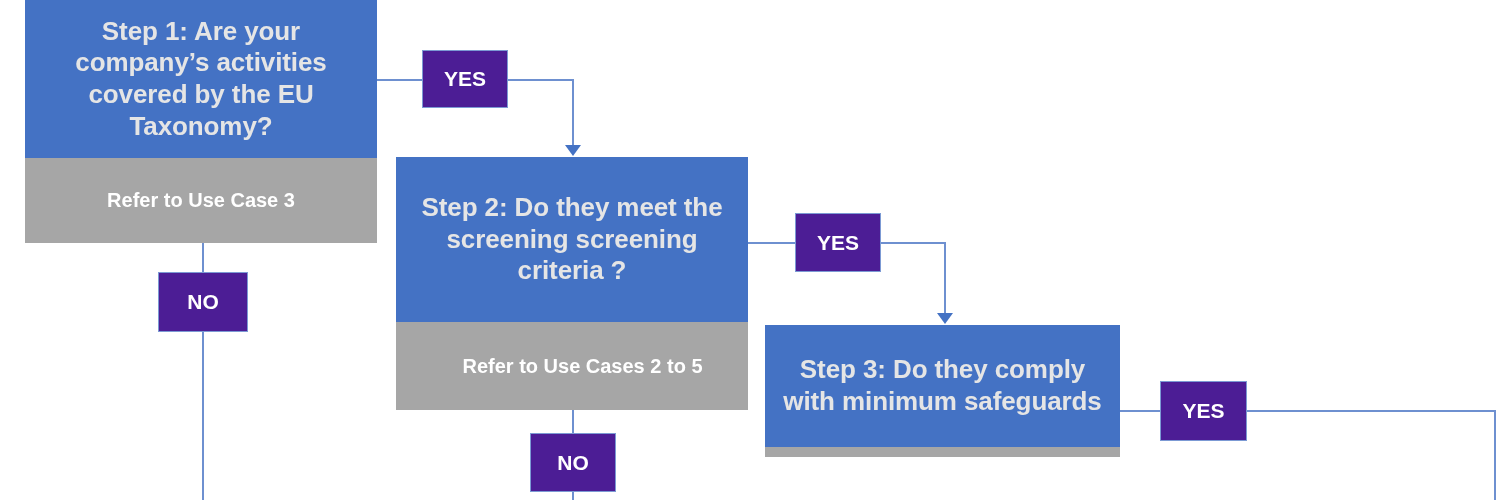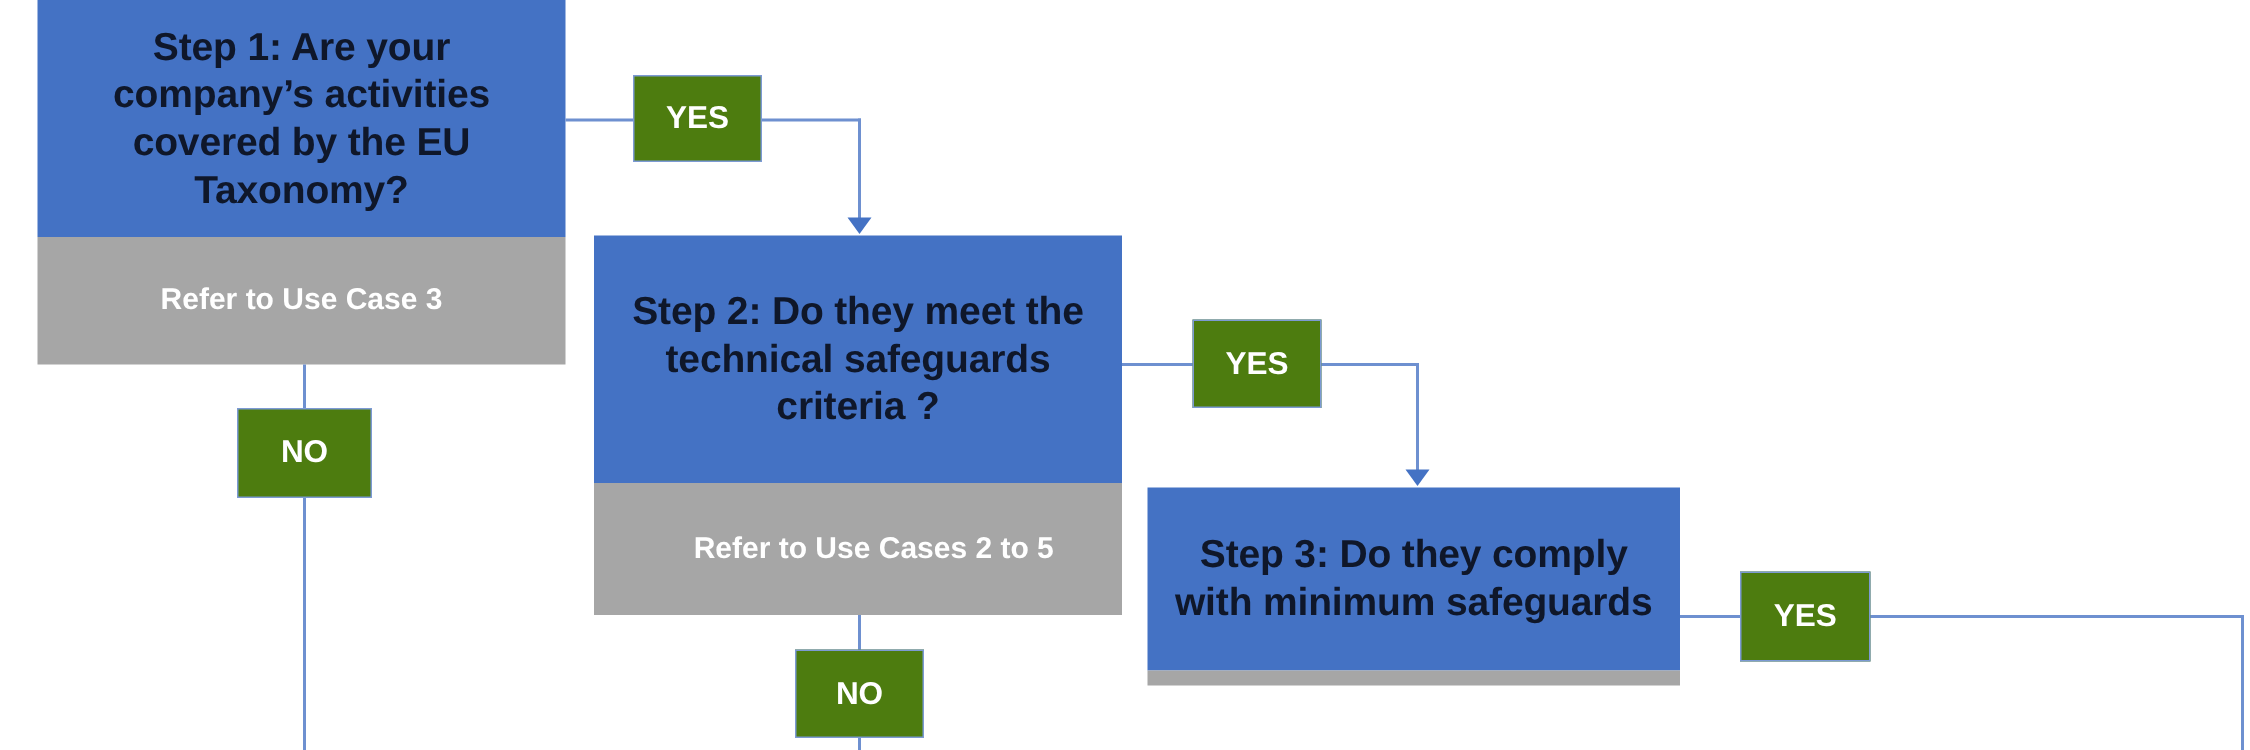--- a/index.html
+++ b/index.html
@@ -18,21 +18,21 @@
     overflow: hidden;
   }
 
   
   .card {
     position: absolute;
     box-sizing: border-box;
   }
   .card-head {
     background: #4472C4;
-    color: #0f172a;
+    color: #e5e5e5;
     font-weight: bold;
     display: flex;
     align-items: center;
     justify-content: center;
     text-align: center;
     box-sizing: border-box;
     padding: 4px 14px;
     line-height: 1.22;
     letter-spacing: -0.1px;
   }
@@ -44,21 +44,21 @@
     align-items: center;
     justify-content: center;
     text-align: center;
     box-sizing: border-box;
     padding: 0 10px;
   }
 
   
   .label-box {
     position: absolute;
-    background: #4d7c0f;
+    background: #4c1d95;
     border: 1px solid #7C9AD4;
     color: #ffffff;
     font-weight: bold;
     display: flex;
     align-items: center;
     justify-content: center;
     box-sizing: border-box;
     z-index: 6;
   }
 
@@ -103,21 +103,21 @@
   <div class="vline" style="left:572px; top:79px; height:67px;"></div>
   <div class="arrow-down" style="left:565px; top:145px;"></div>
 
   <div class="vline" style="left:202px; top:243px; height:30px;"></div>
   <div class="label-box" style="left:158px; top:272px; width:90px; height:60px; font-size:21px;">
     <span>NO</span>
   </div>
   <div class="vline" style="left:202px; top:331px; height:169px;"></div>
 
   <div class="card" style="left:396px; top:157px; width:352px; height:253px;">
-    <div class="card-head" style="height:165px; font-size:26px;">Step 2: Do they meet the technical safeguards criteria ?</div>
+    <div class="card-head" style="height:165px; font-size:26px;">Step 2: Do they meet the screening screening criteria ?</div>
     <div class="card-foot" style="height:88px; font-size:20px;padding-left:31px;">Refer to Use Cases 2 to 5</div>
   </div>
 
   <div class="hline" style="left:748px; top:242px; width:48px;"></div>
   <div class="label-box" style="left:795px; top:213px; width:86px; height:59px; font-size:21px;">
     <span>YES</span>
   </div>
   <div class="hline" style="left:880px; top:242px; width:66px;"></div>
   <div class="vline" style="left:944px; top:242px; height:72px;"></div>
   <div class="arrow-down" style="left:937px; top:313px;"></div>

